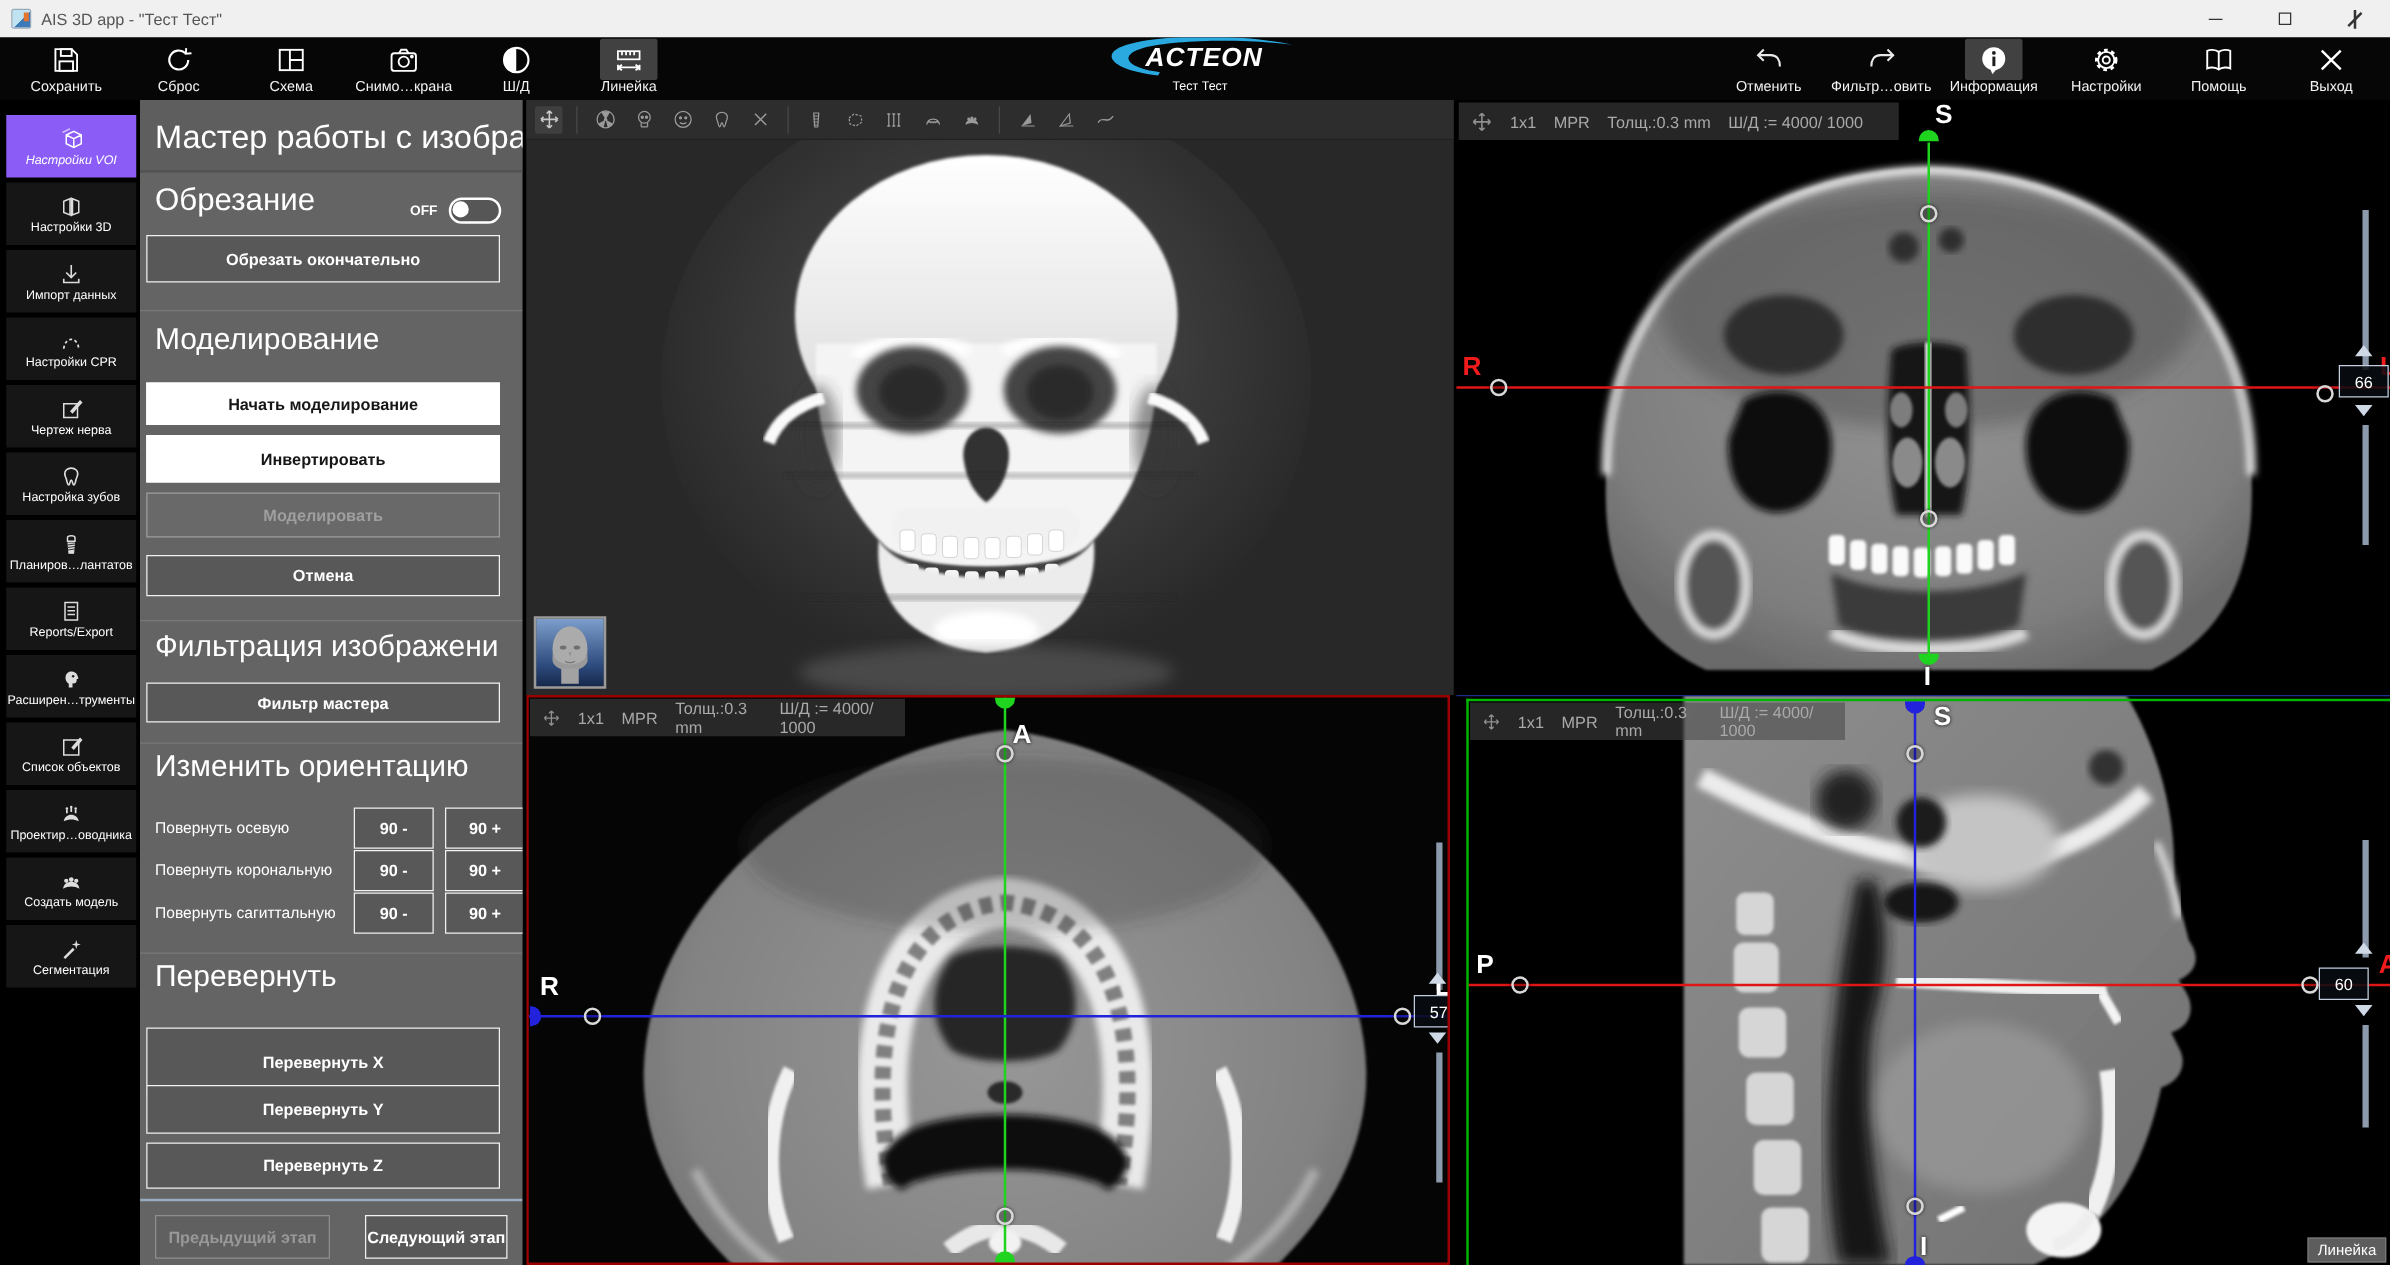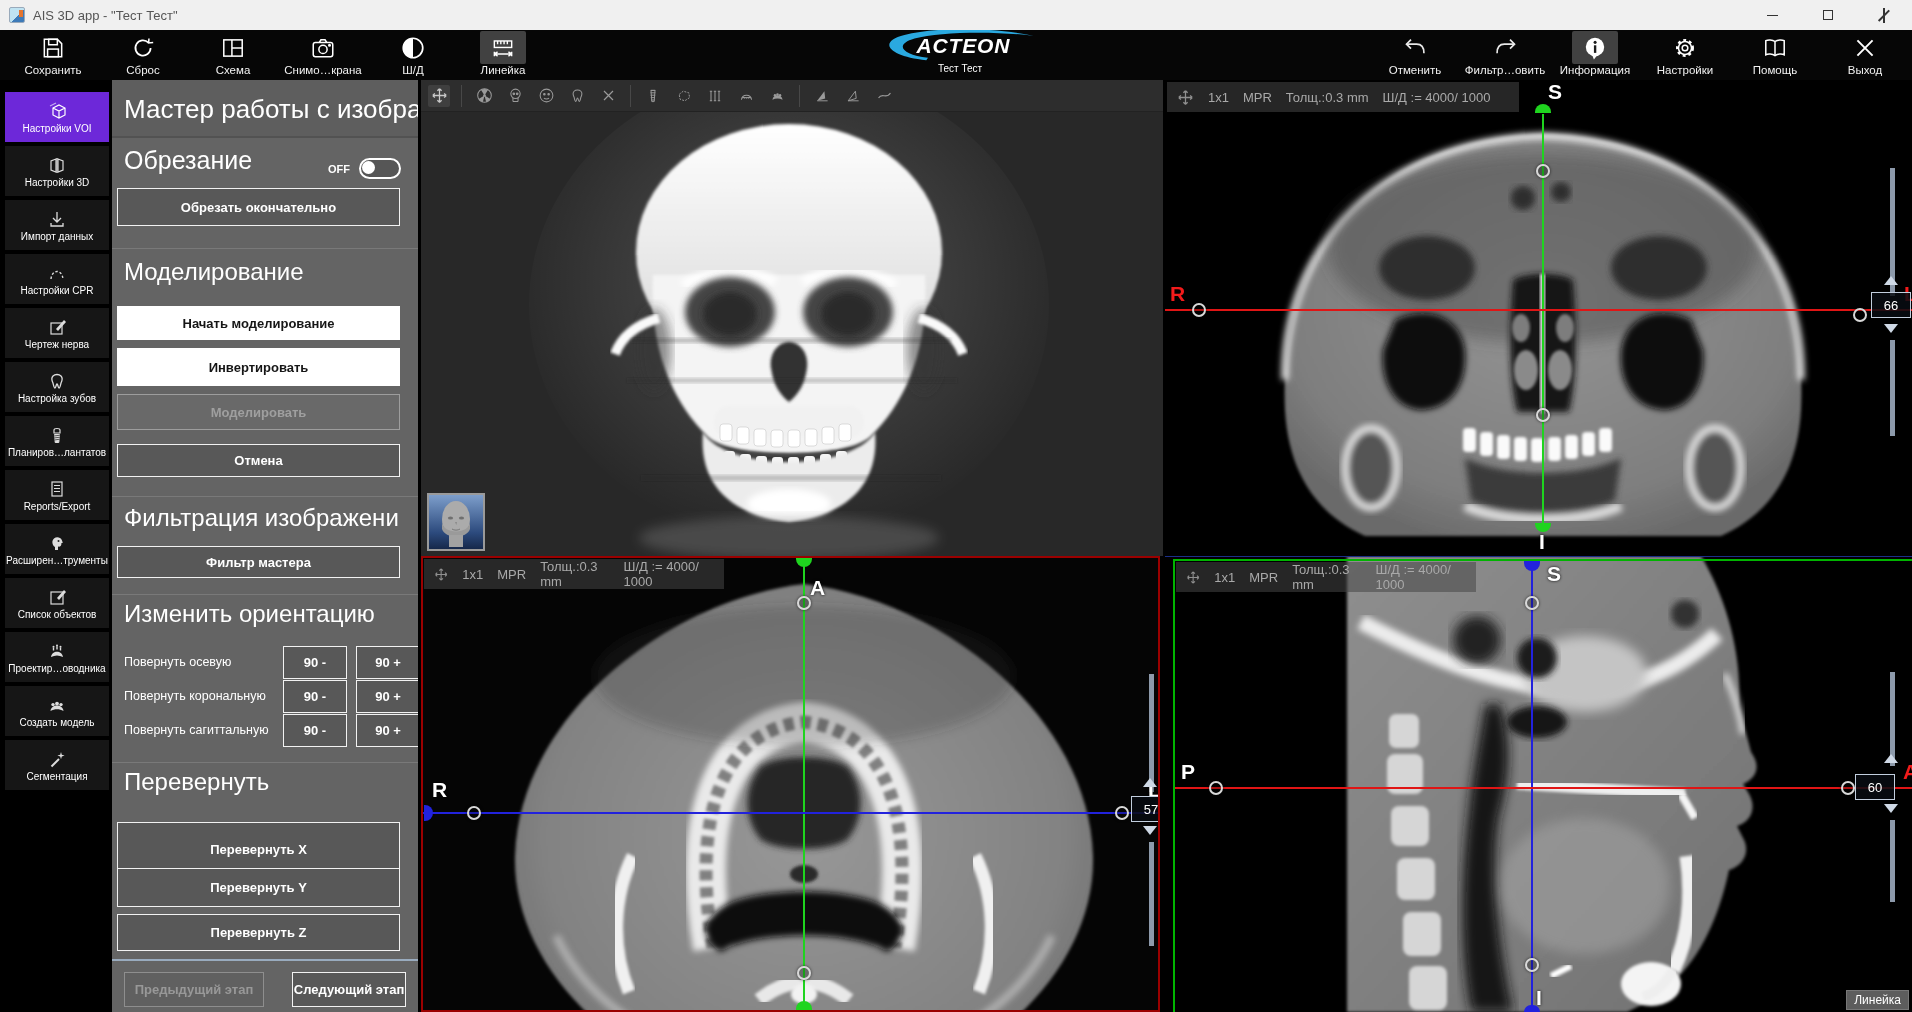--- a/index.html
+++ b/index.html
@@ -24,21 +24,21 @@
   .tbtn{width:90px;height:50px;display:flex;flex-direction:column;align-items:center;color:#f2f2f2;font-size:11.5px;cursor:pointer;}
   .tbtn .ibox{width:46px;height:33px;display:flex;align-items:center;justify-content:center;border-radius:2px;margin-top:1px;}
   .tbtn .ibox.active{background:#414141;}
   .tbtn .lbl{white-space:nowrap;margin-top:0px;}
   .brand{position:absolute;left:870px;top:30px;width:180px;height:50px;text-align:center;color:#fff;}
   .brand .sub{font-size:10px;margin-top:-3px;}
   
   .sidebar{position:absolute;left:0;top:80px;width:112px;height:932px;background:#000;}
   .side-item{position:absolute;left:5px;width:104px;height:50px;background:#161616;color:#fff;
     display:flex;flex-direction:column;align-items:center;justify-content:center;font-size:10px;cursor:pointer;}
-  .side-item.selected{background:#6d28d9;}
+  .side-item.selected{background:#8b5cf6;font-style:italic;}
   .side-item .lbl{margin-top:2px;white-space:nowrap;}
   
   .wizard{position:absolute;left:112px;top:80px;width:306px;height:932px;background:#646464;overflow:hidden;}
   .wz-header{position:absolute;left:0;top:0;width:306px;height:58px;background:#5e5e5e;color:#fff;
     font-size:26px;line-height:58px;padding-left:12px;white-space:nowrap;border-bottom:2px solid #525252;}
   .hdg{position:absolute;left:12px;color:#fff;font-size:24px;white-space:nowrap;}
   .wdiv{position:absolute;left:0;width:306px;height:1px;background:#8a8a8a;opacity:.55;}
   .wbtn{position:absolute;left:5px;width:283px;border:1px solid #f2f2f2;background:#585858;color:#fff;
     font-weight:bold;font-size:13px;display:flex;align-items:center;justify-content:center;cursor:pointer;}
   .wbtn.white{background:#fff;color:#161616;border-color:#fff;}

